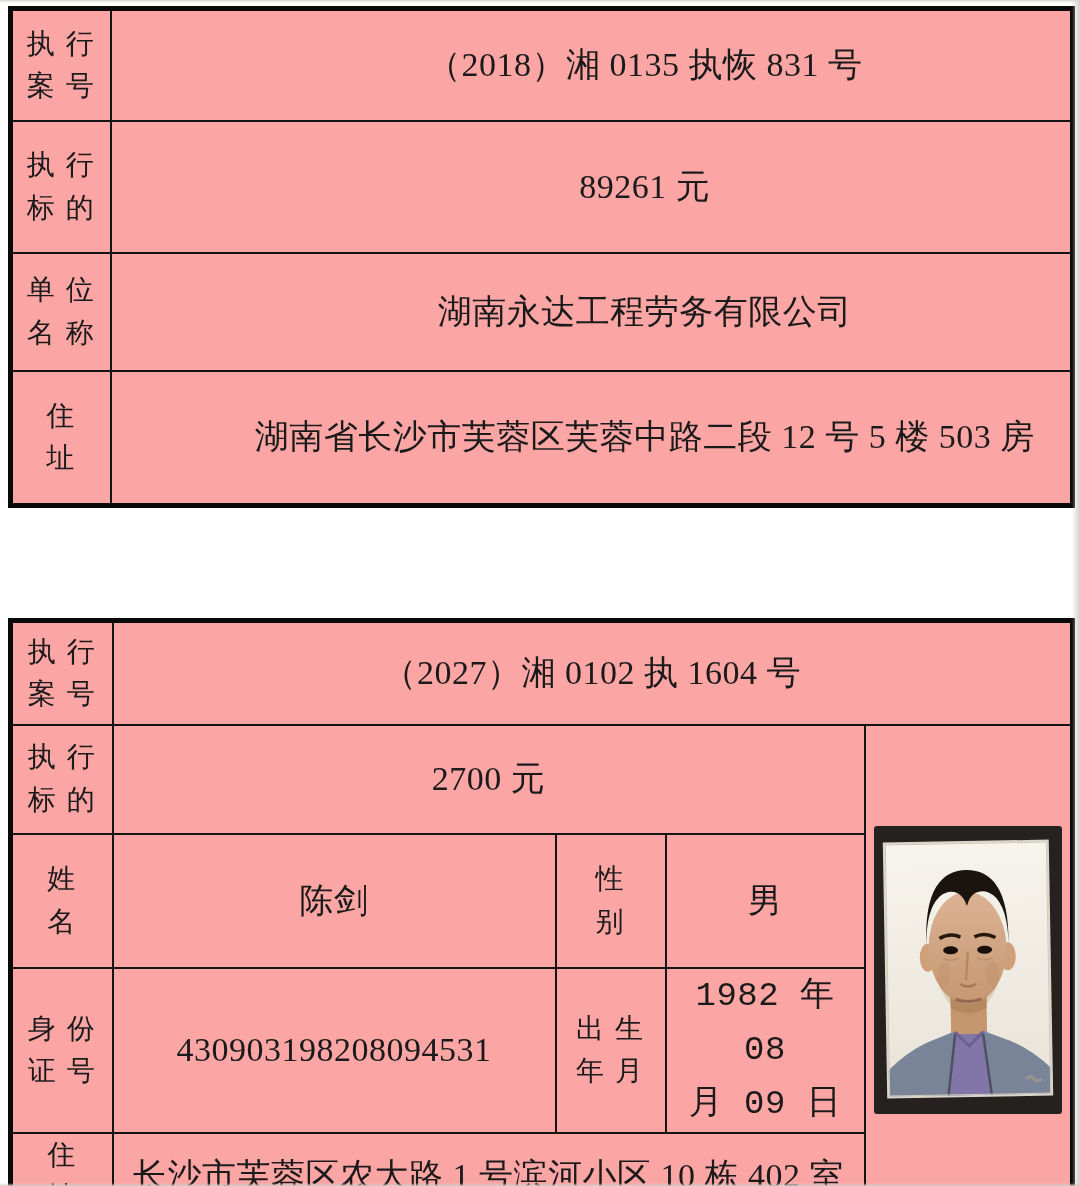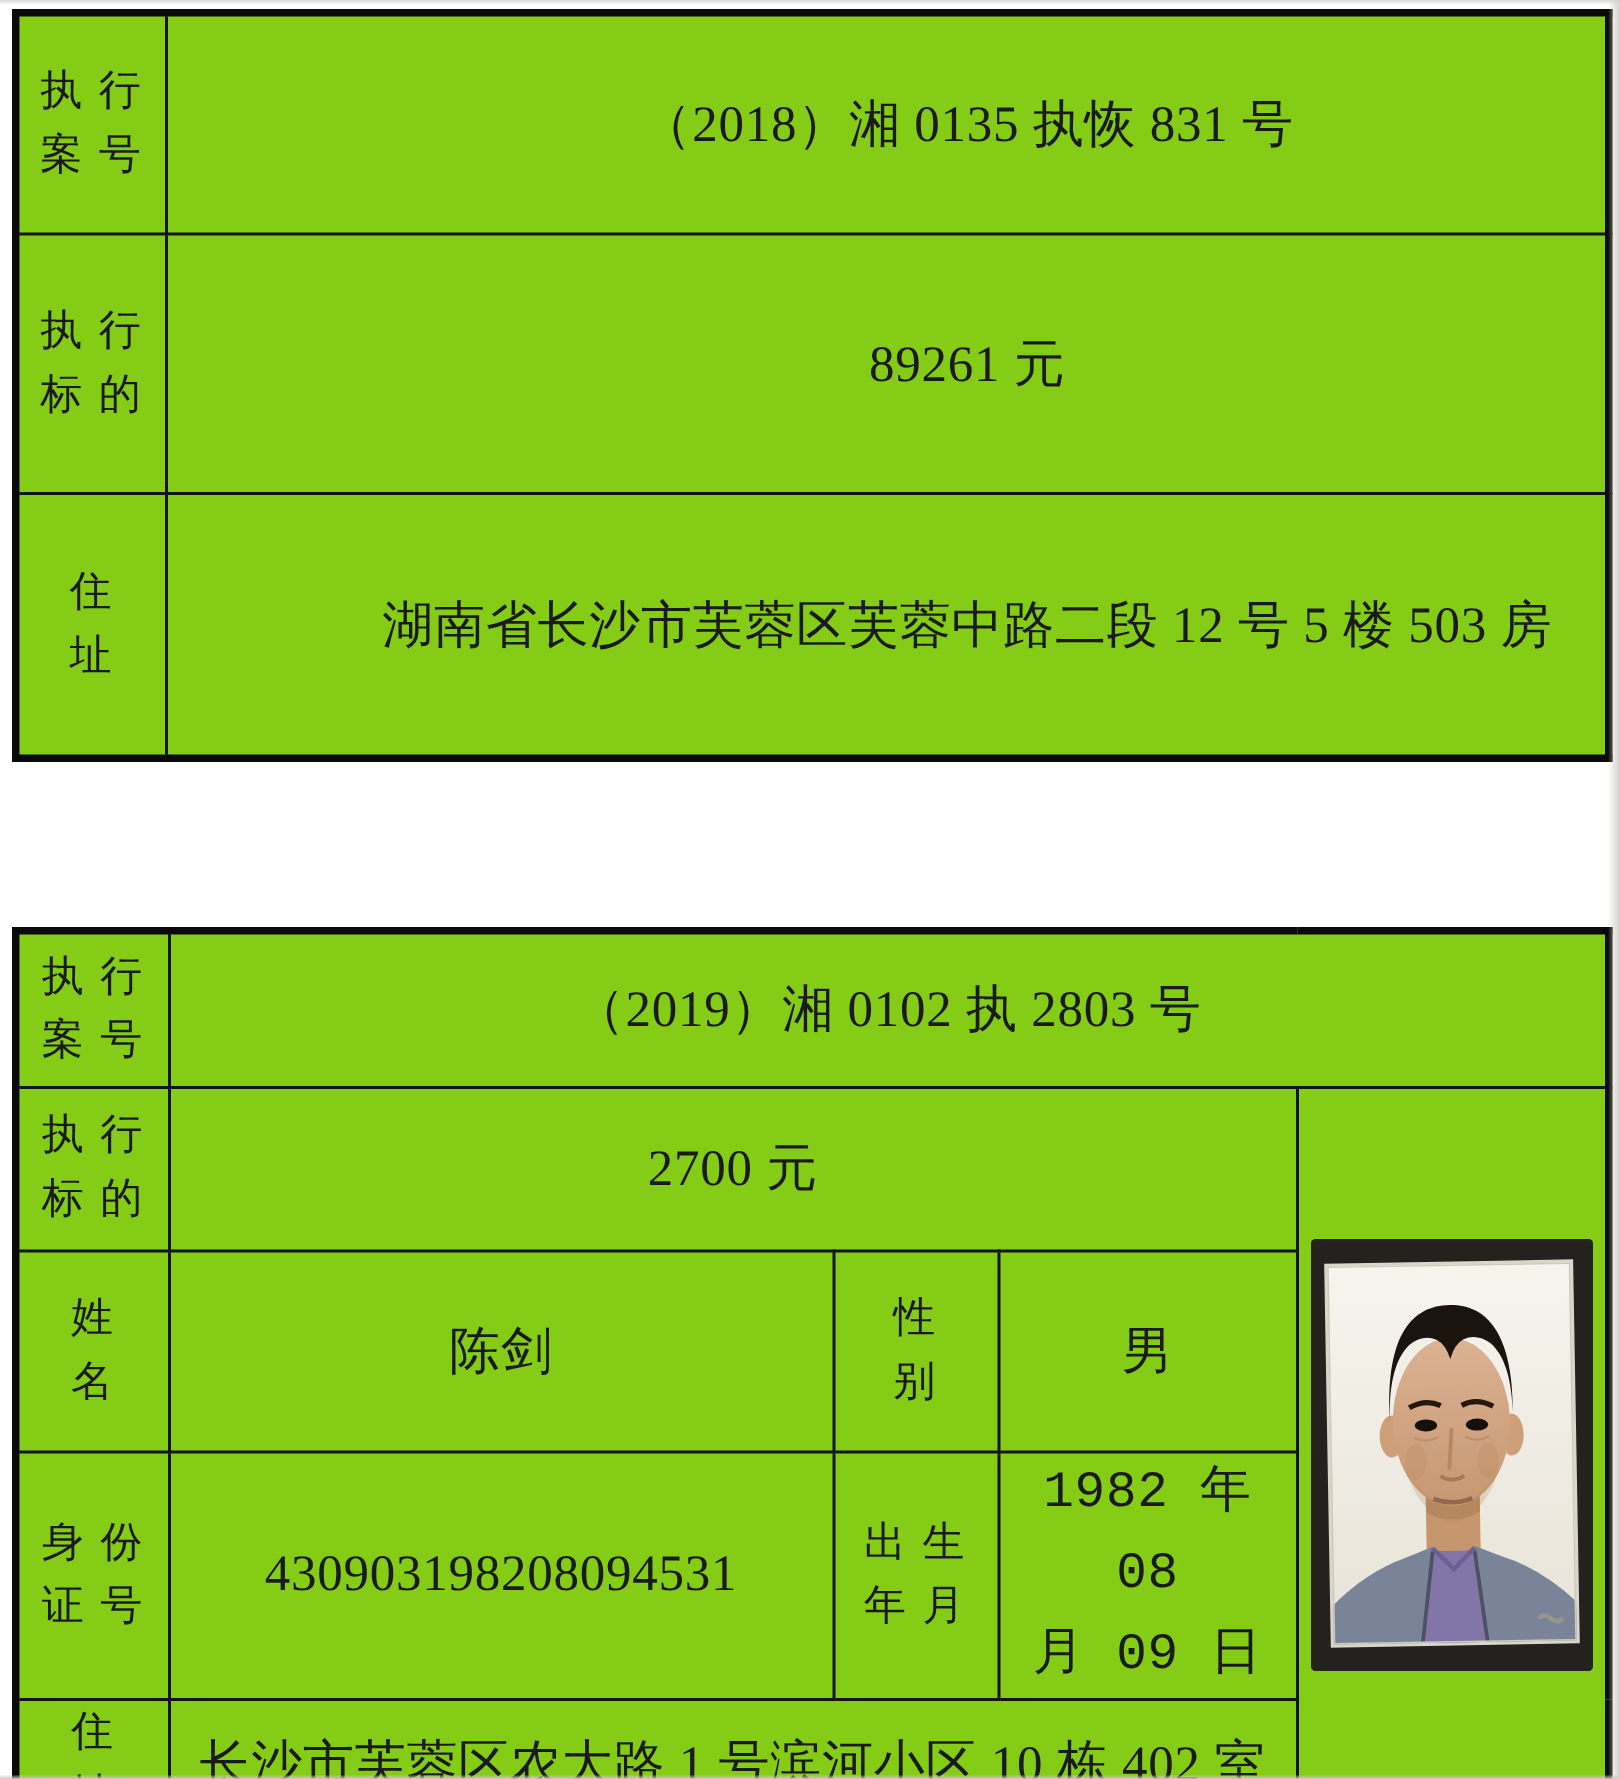--- a/index.html
+++ b/index.html
@@ -12,21 +12,21 @@
   
   .edge-top{position:absolute;left:0;top:0;width:100%;height:3px;
     background:linear-gradient(to bottom,#d9d6d2,#ffffff);}
   .edge-right{position:absolute;right:0;top:0;width:8px;height:100%;
     background:linear-gradient(to right,rgba(255,255,255,0),#d4d0cb);}
   .edge-bottom{position:absolute;left:0;bottom:0;width:100%;height:3px;
     background:linear-gradient(to top,#cfccc8,rgba(255,255,255,0));}
 
   table.rec{
     position:absolute;left:8px;border-collapse:collapse;table-layout:fixed;
-    width:1062px;background:#84cc16;
+    width:1062px;background:#fca5a5;
     border:5px solid #0a0a0a;
   }
   table.rec td{
     border:2px solid #141414;
     vertical-align:middle;text-align:center;
     padding:0;overflow:hidden;
   }
   .t1{top:6px;height:502px;}
   .t2{top:618px;height:565px;}
 
@@ -55,41 +55,46 @@
         <tr style="height:80px">
       <td class="lab">执 行
 案 号</td>
       <td class="val">（2018）湘 0135 执恢 831 号</td>
     </tr>
     <tr style="height:104px">
       <td class="lab">执 行
 标 的</td>
       <td class="val">89261 元</td>
     </tr>
+    <tr style="height:93px">
+      <td class="lab">单 位
+名 称</td>
+      <td class="val">湖南永达工程劳务有限公司</td>
+    </tr>
     <tr style="height:106px">
       <td class="lab">住
 址</td>
       <td class="val">湖南省长沙市芙蓉区芙蓉中路二段 12 号 5 楼 503 房</td>
     </tr>
   </tbody>
     </table>
 
   <table class="rec t2">
     <colgroup>
       <col style="width:102px">
         <col style="width:443px">
         <col style="width:110px">
       <col style="width:199px">
         <col style="width:208px">
     </colgroup>
     <tbody>
         <tr style="height:104px">
       <td class="lab">执 行
 案 号</td>
-      <td class="val" colspan="4">（2019）湘 0102 执 2803 号</td>
+      <td class="val" colspan="4">（2027）湘 0102 执 1604 号</td>
     </tr>
     <tr style="height:109px">
       <td class="lab">执 行
 标 的</td>
       <td class="val" colspan="3">2700 元</td>
       <td class="photo-cell" rowspan="4">
         <span class="photo-frame">
           <svg width="188" height="288" viewBox="0 0 188 288" aria-hidden="true">
             <defs>
               <linearGradient id="gSkin" x1="0" y1="0" x2="0" y2="1">

